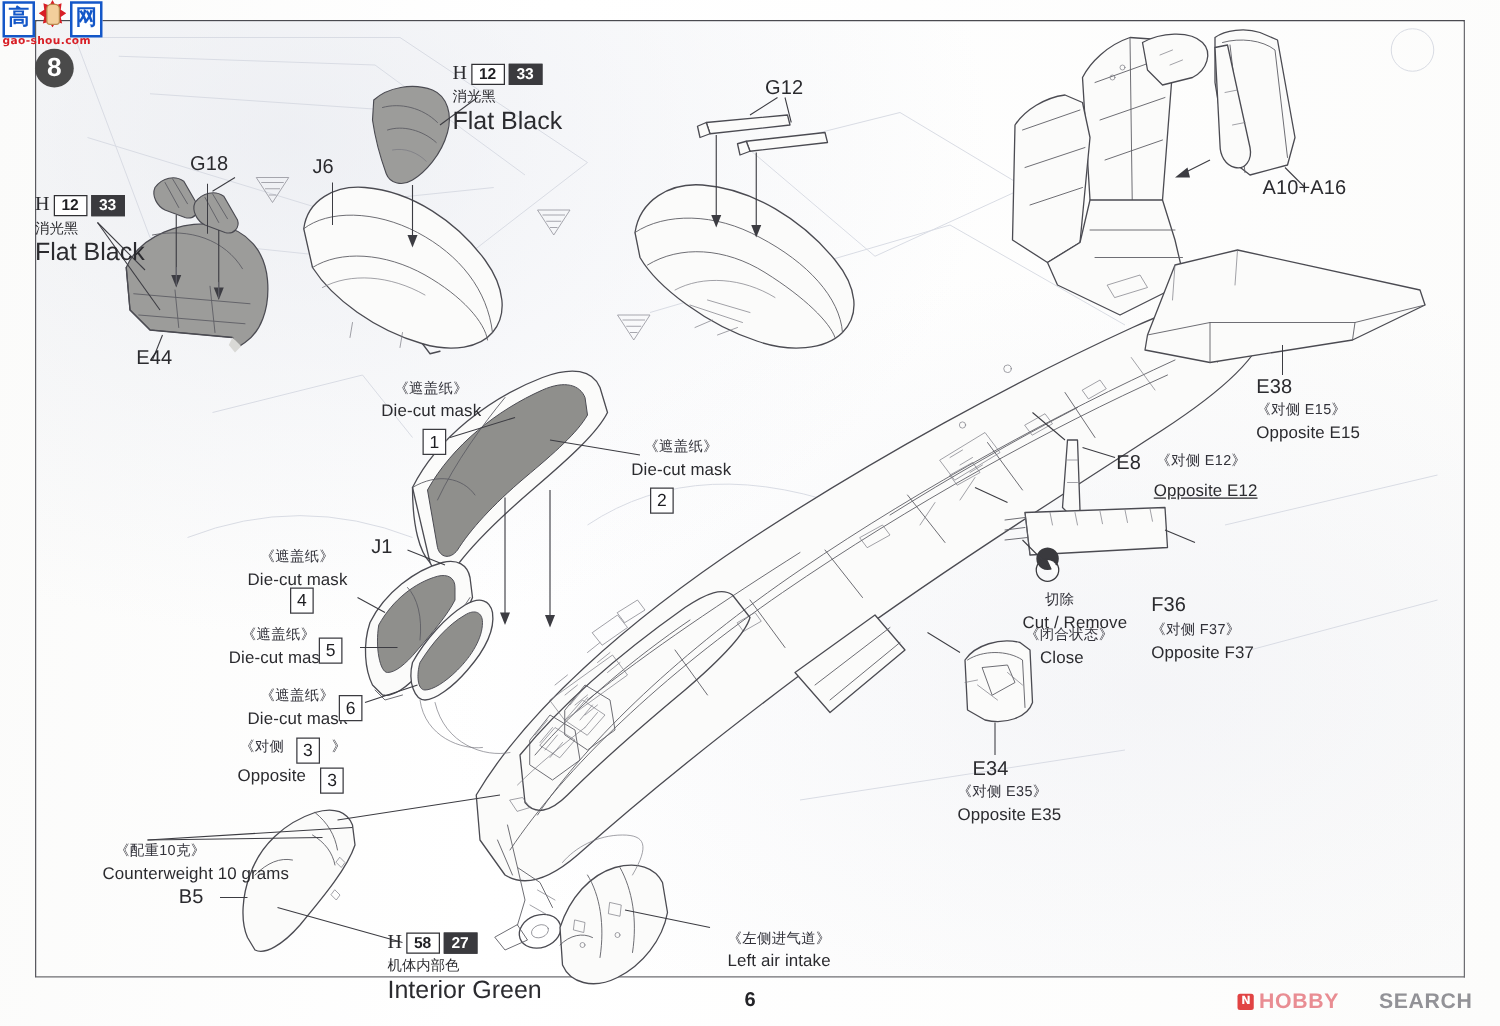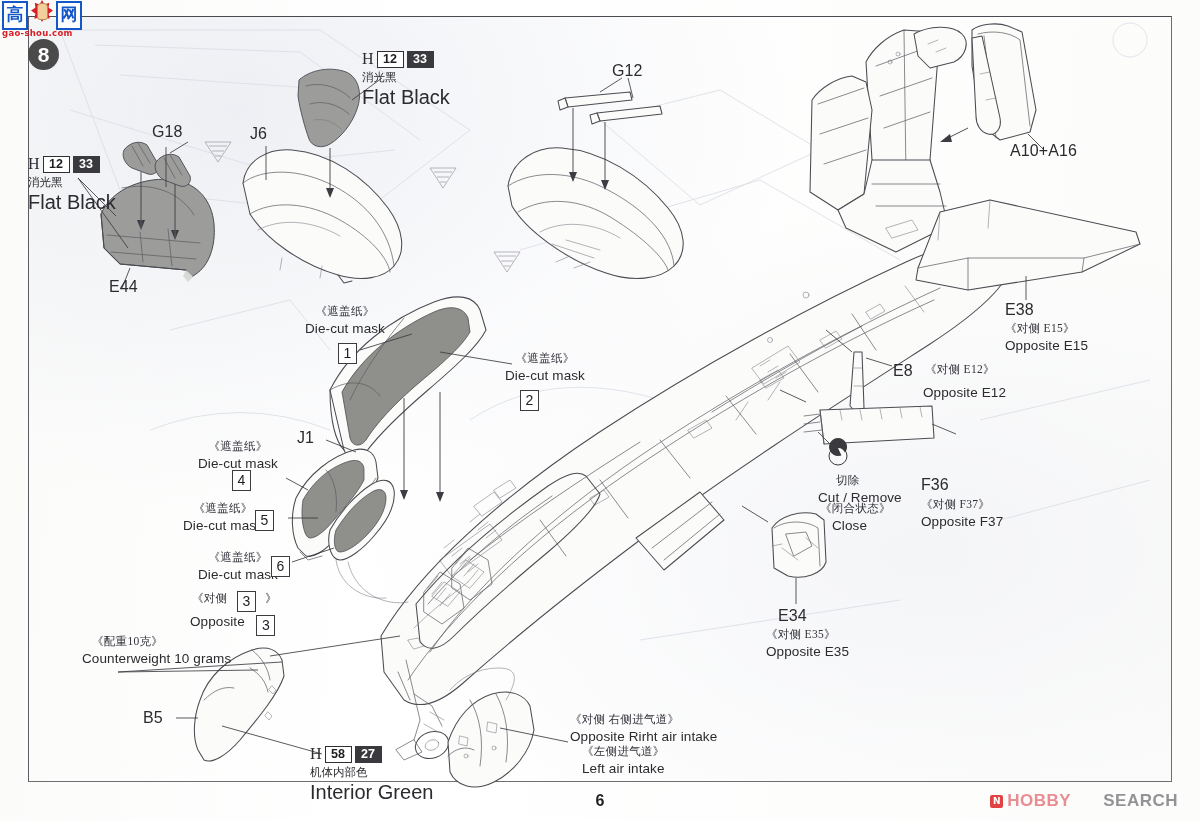--- a/index.html
+++ b/index.html
@@ -98,21 +98,21 @@
     position:absolute;
     color:#2b2b2f;
     font-size:15.5px;
     white-space:nowrap;
     line-height:1.15;
     font-family:"Liberation Sans", sans-serif;
     letter-spacing:.1px;
   }
   .lbl.cn{
     font-size:11.5px;
-    font-family:Liberation Serif, serif;
+    font-family:Liberation Sans, sans-serif;
     color:#32323a;
     letter-spacing:.3px;
   }
   .lbl.sm{ font-size:13.5px; }
   .lbl.part{ font-size:16px; }
   
   .paint{
     position:absolute;
     white-space:nowrap;
   }
@@ -564,21 +564,21 @@
 
   <div style="position:absolute; left:1005px; top:301px;">
     <div class="lbl part" style="position:relative;">E38</div>
     <div class="lbl cn" style="position:relative; top:3px;">《对侧 E15》</div>
     <div class="lbl sm" style="position:relative; top:5px;">Opposite E15</div>
   </div>
 
   <div style="position:absolute; left:893px; top:362px;">
     <div class="lbl part" style="position:relative;">E8</div>
     <div class="lbl cn" style="position:absolute; left:32px; top:1px;">《对侧 E12》</div>
-    <div class="lbl sm" style="position:relative; left:30px; top:5px;">Opposite E12</div>
+    <div class="lbl sm" style="position:relative; left:30px; top:5px;text-decoration:underline;">Opposite E12</div>
   </div>
 
   <div style="position:absolute; left:921px; top:429px;margin-top:47px;">
     <div class="lbl part" style="position:relative;">F36</div>
     <div class="lbl cn" style="position:relative; top:4px;">《对侧 F37》</div>
     <div class="lbl sm" style="position:relative; top:6px;">Opposite F37</div>
   </div>
 
   <div style="position:absolute; left:778px; top:607px;">
     <div class="lbl part" style="position:relative;">E34</div>
@@ -589,29 +589,25 @@
   <div style="position:absolute; left:818px; top:474px;">
     <div class="lbl cn" style="position:relative; left:18px;">切除</div>
     <div class="lbl sm" style="position:relative; top:3px;">Cut / Remove</div>
   </div>
 
   <div style="position:absolute; left:820px; top:502px;">
     <div class="lbl cn" style="position:relative;">《闭合状态》</div>
     <div class="lbl sm" style="position:relative; top:3px; left:12px;">Close</div>
   </div>
 
-  <div style="position:absolute; left:92px; top:635px;">
+  <div style="position:absolute; left:92px; top:675px;">
     <div class="lbl cn" style="position:relative;">《配重10克》</div>
     <div class="lbl sm" style="position:relative; top:3px; left:-10px;">Counterweight 10 grams</div>
   </div>
 
-  <div style="position:absolute; left:570px; top:713px;">
-    <div class="lbl cn" style="position:relative;">《对侧 右侧进气道》</div>
-    <div class="lbl sm" style="position:relative; top:3px;">Opposite Rirht air intake</div>
-  </div>
   <div style="position:absolute; left:582px; top:745px;">
     <div class="lbl cn" style="position:relative;">《左侧进气道》</div>
     <div class="lbl sm" style="position:relative; top:3px;">Left air intake</div>
   </div>
 
   <div style="position:absolute; left:305px; top:305px; text-align:center;">
     <div class="lbl cn" style="position:relative;">《遮盖纸》</div>
     <div class="lbl sm" style="position:relative; top:3px;">Die-cut mask</div>
   </div>
   <div class="maskno" style="left:338px; top:343px;">1</div>

